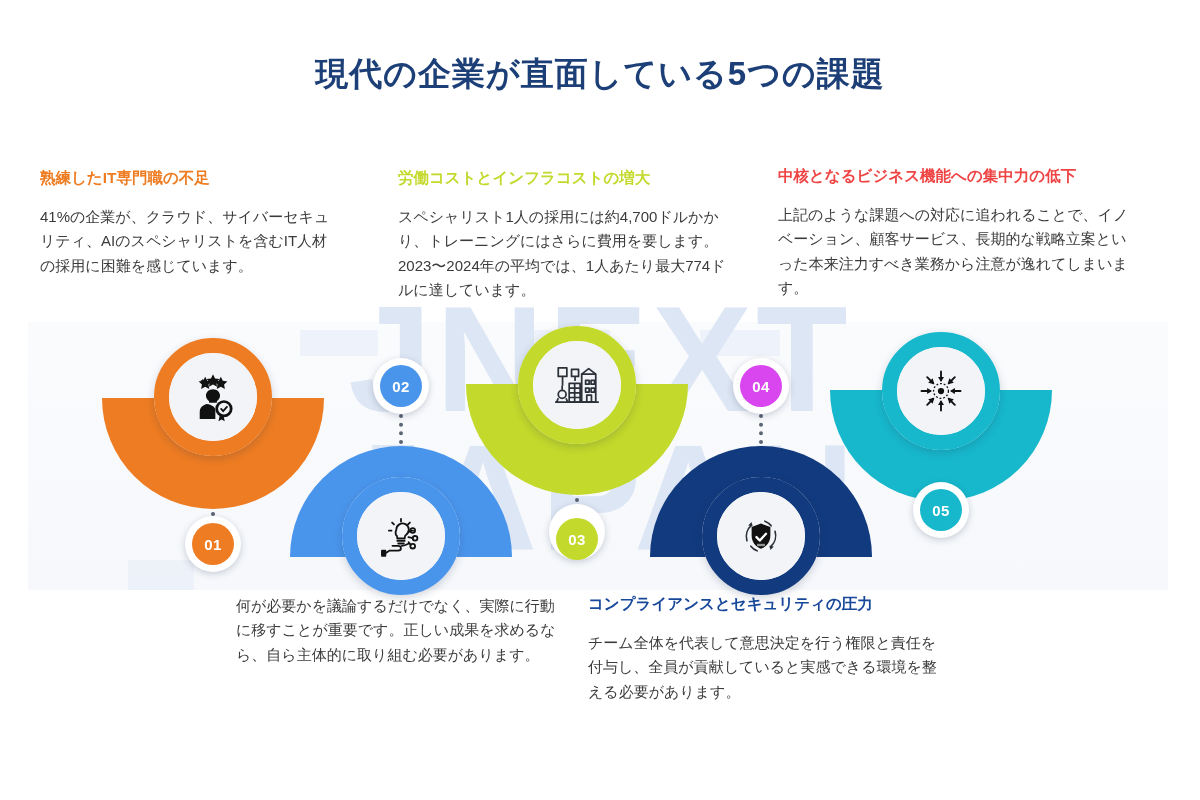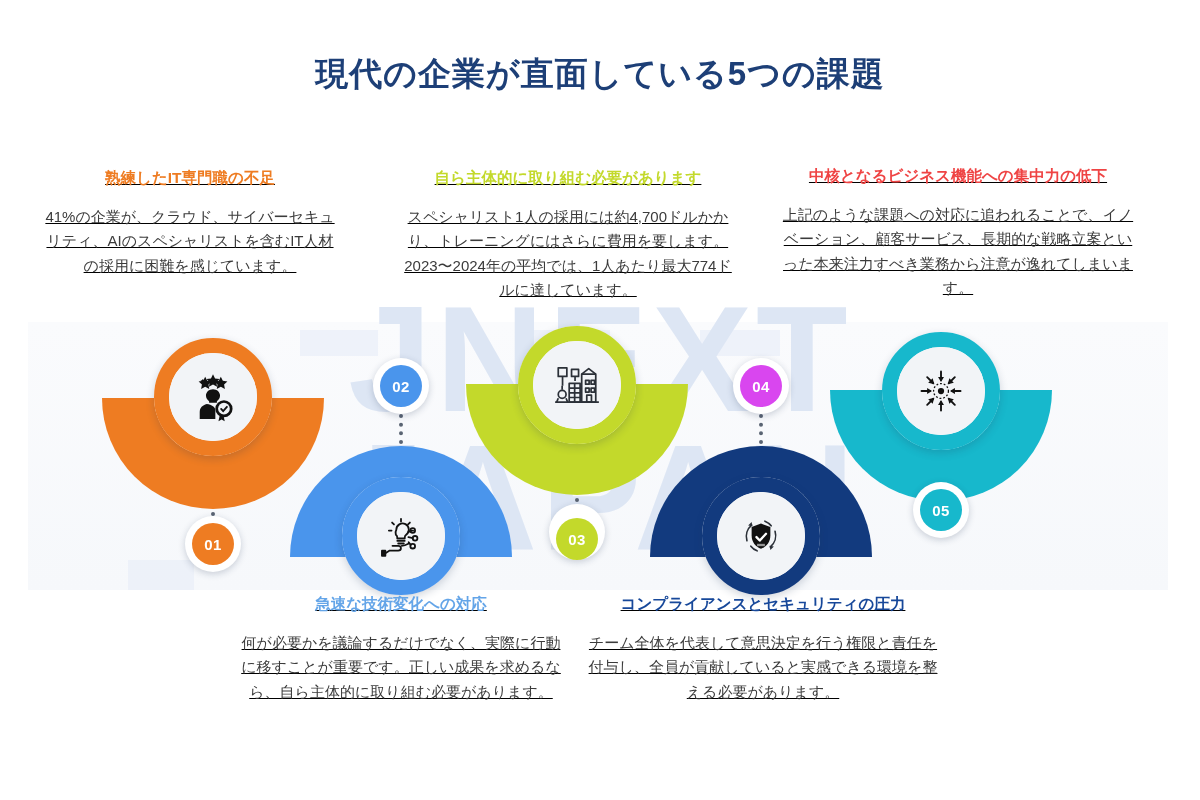--- a/index.html
+++ b/index.html
@@ -67,23 +67,21 @@
     font-size: 33px;
     font-weight: 700;
     color: #1d3f77;
     letter-spacing: 1px;
     z-index: 5;
   }
 
   
   .txtblock {
     position: absolute;
-    text-align: center;
     z-index: 5;
-    text-decoration: underline;
   }
   .txtblock .heading {
     font-size: 15.5px;
     font-weight: 700;
     line-height: 1.35;
     margin-bottom: 16px;
   }
   .txtblock .body {
     font-size: 15px;
     line-height: 1.62;
@@ -199,31 +197,30 @@
   </div>
 
   <div class="title" style="color: rgb(29, 63, 119);">現代の企業が直面している5つの課題</div>
 
   <div class="txtblock tb-01">
     <div class="heading" style="color: rgb(238, 124, 34);">熟練したIT専門職の不足</div>
     <div class="body">41%の企業が、クラウド、サイバーセキュリティ、AIのスペシャリストを含むIT人材の採用に困難を感じています。</div>
   </div>
 
   <div class="txtblock tb-02">
-    <div class="heading" style="color: rgb(195, 217, 43);">自ら主体的に取り組む必要があります</div>
+    <div class="heading" style="color: rgb(195, 217, 43);">労働コストとインフラコストの増大</div>
     <div class="body">スペシャリスト1人の採用には約4,700ドルかかり、トレーニングにはさらに費用を要します。2023〜2024年の平均では、1人あたり最大774ドルに達しています。</div>
   </div>
 
   <div class="txtblock tb-03">
     <div class="heading" style="color: #ef4444;">中核となるビジネス機能への集中力の低下</div>
     <div class="body">上記のような課題への対応に追われることで、イノベーション、顧客サービス、長期的な戦略立案といった本来注力すべき業務から注意が逸れてしまいます。</div>
   </div>
 
   <div class="txtblock tb-04">
-    <div class="heading" style="color: rgb(100, 165, 232);">急速な技術変化への対応</div>
     <div class="body">何が必要かを議論するだけでなく、実際に行動に移すことが重要です。正しい成果を求めるなら、自ら主体的に取り組む必要があります。</div>
   </div>
 
   <div class="txtblock tb-05">
     <div class="heading" style="color: rgb(23, 72, 154);">コンプライアンスとセキュリティの圧力</div>
     <div class="body">チーム全体を代表して意思決定を行う権限と責任を付与し、全員が貢献していると実感できる環境を整える必要があります。</div>
   </div>
 
   <div class="node">
     <div class="bowl" style="left: 102px; top: 398px; background: rgb(238, 124, 34);"></div>

